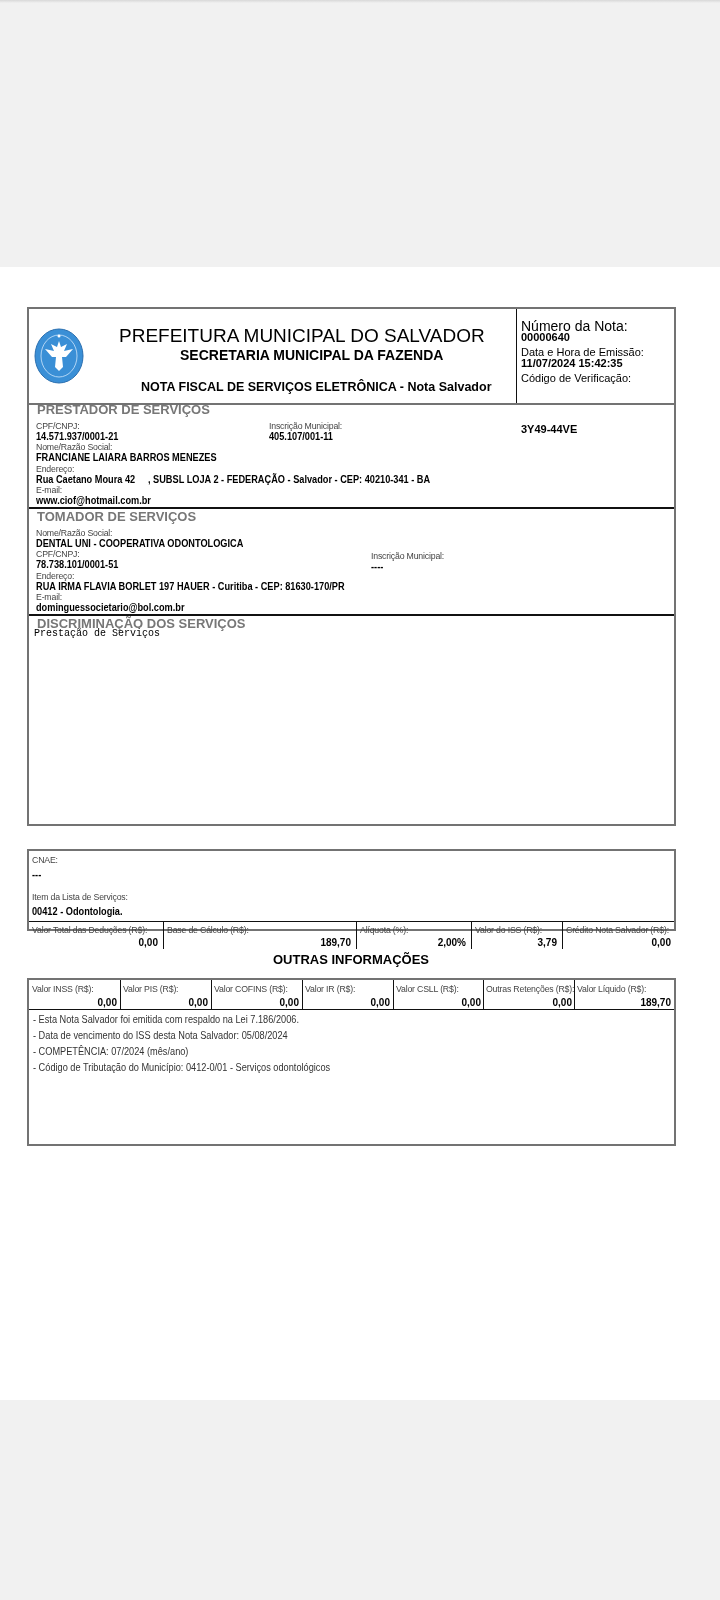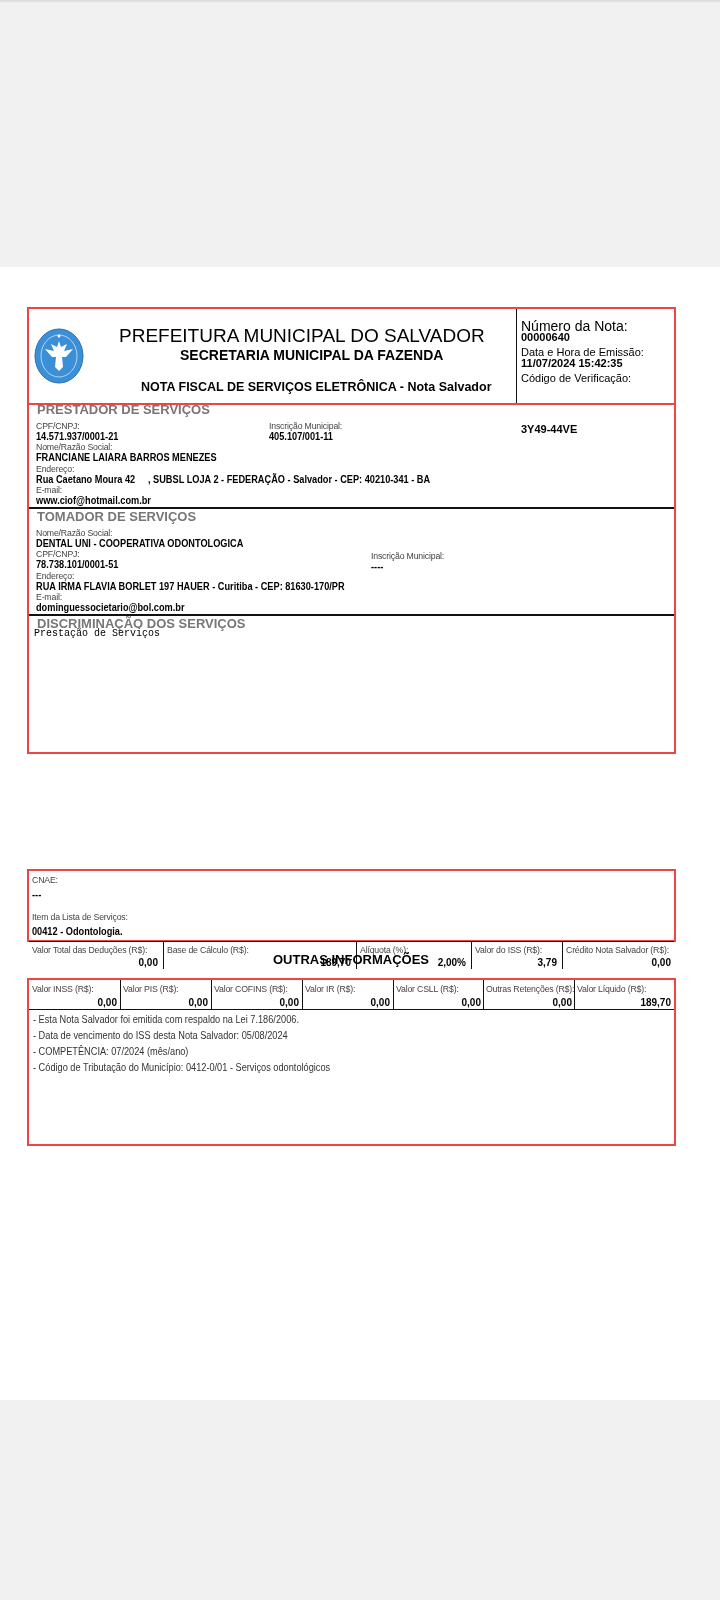--- a/index.html
+++ b/index.html
@@ -1,20 +1,20 @@
 <!DOCTYPE html>
 <html><head>
   <meta charset="utf-8">
   <style>
     html, body { margin:0; padding:0; }
     body { width:720px; height:1600px; background:#f1f1f1; position:relative; overflow:hidden; font-family:"Liberation Sans", sans-serif; color:#000; }
     .topshade { position:absolute; left:0; top:0; width:720px; height:3px; background:linear-gradient(#d8d8d8,#f1f1f1); }
     .page { position:absolute; left:0; top:267px; width:720px; height:1133px; background:#fff; }
     .abs { position:absolute; }
-    .box { position:absolute; border:2px solid #ef4444; box-sizing:border-box; }
+    .box { position:absolute; border:2px solid #737373; box-sizing:border-box; }
     .lbl { font-size:9.5px; color:#444; letter-spacing:-0.2px; white-space:nowrap; font-family:"Liberation Sans", sans-serif; transform:scaleX(0.92); transform-origin:left; }
     .val { font-size:10px; font-weight:bold; white-space:nowrap; transform:scaleX(0.92); transform-origin:left; }
     .sect { font-size:13px; font-weight:bold; color:#777; white-space:nowrap; }
     .hline { position:absolute; height:2px; background:#111; }
     .vline { position:absolute; width:1px; background:#111; }
     .cellv { position:absolute; font-size:10px; font-weight:bold; white-space:nowrap; }
     .note { font-size:10px; color:#333; white-space:nowrap; transform:scaleX(0.92); transform-origin:left; }
   </style>
 </head>
 <body>
@@ -41,21 +41,21 @@
     <div class="abs" style="left:492px; top:12px;">
       <div style="font-size:14px; line-height:11px; white-space:nowrap;">Número da Nota:</div>
       <div style="font-size:11px; font-weight:bold; line-height:11px;">00000640</div>
       <div style="font-size:11px; line-height:11px; margin-top:4px; white-space:nowrap;">Data e Hora de Emissão:</div>
       <div style="font-size:11px; font-weight:bold; line-height:11px;">11/07/2024 15:42:35</div>
       <div style="font-size:11px; line-height:11px; margin-top:4px; white-space:nowrap;">Código de Verificação:</div>
       <div style="font-size:11px; font-weight:bold; line-height:11px;margin-top:40px;">3Y49-44VE</div>
     </div>
   </div>
 
-  <div class="box" style="left:27px; top:136px; width:649px; height:351px; border-top:none;">
+  <div class="box" style="left:27px; top:136px; width:649px; height:423px; border-top:none;">
 
     <div class="abs sect" style="left:8px; top:-1px;">PRESTADOR DE SERVIÇOS</div>
     <div class="abs lbl" style="left:7px; top:17px;">CPF/CNPJ:</div>
     <div class="abs val" style="left:7px; top:28px;">14.571.937/0001-21</div>
     <div class="abs lbl" style="left:240px; top:17px;">Inscrição Municipal:</div>
     <div class="abs val" style="left:240px; top:28px;">405.107/001-11</div>
     <div class="abs lbl" style="left:7px; top:38px;">Nome/Razão Social:</div>
     <div class="abs val" style="left:7px; top:49px;">FRANCIANE LAIARA BARROS MENEZES</div>
     <div class="abs lbl" style="left:7px; top:60px;">Endereço:</div>
     <div class="abs val" style="left:7px; top:71px; white-space:pre;">Rua Caetano Moura 42     , SUBSL LOJA 2 - FEDERAÇÃO - Salvador - CEP: 40210-341 - BA</div>
@@ -76,21 +76,21 @@
     <div class="abs lbl" style="left:7px; top:188px;">E-mail:</div>
     <div class="abs val" style="left:7px; top:199px;">dominguessocietario@bol.com.br</div>
 
     <div class="hline" style="left:0; top:211px; width:645px;"></div>
 
     <div class="abs sect" style="left:8px; top:213px;">DISCRIMINAÇÃO DOS SERVIÇOS</div>
     <div class="abs" style="left:5px; top:225px; font-family:'Liberation Mono', monospace; font-size:10px; white-space:nowrap;">Prestação de Serviços</div>
   </div>
 
 
-  <div class="box" style="left:27px; top:582px; width:649px; height:73px;margin-top:20px;">
+  <div class="box" style="left:27px; top:582px; width:649px; height:82px;">
     <div class="abs lbl" style="left:3px; top:3px;">CNAE:</div>
     <div class="abs val" style="left:3px; top:18px;">---</div>
     <div class="abs lbl" style="left:3px; top:40px;">Item da Lista de Serviços:</div>
     <div class="abs val" style="left:3px; top:55px;">00412 - Odontologia.</div>
 
     <div class="hline" style="left:0; top:70px; width:645px; height:1px;"></div>
 
     <div class="vline" style="left:134px; top:70px; height:28px;"></div>
     <div class="vline" style="left:327px; top:70px; height:28px;"></div>
     <div class="vline" style="left:442px; top:70px; height:28px;"></div>

